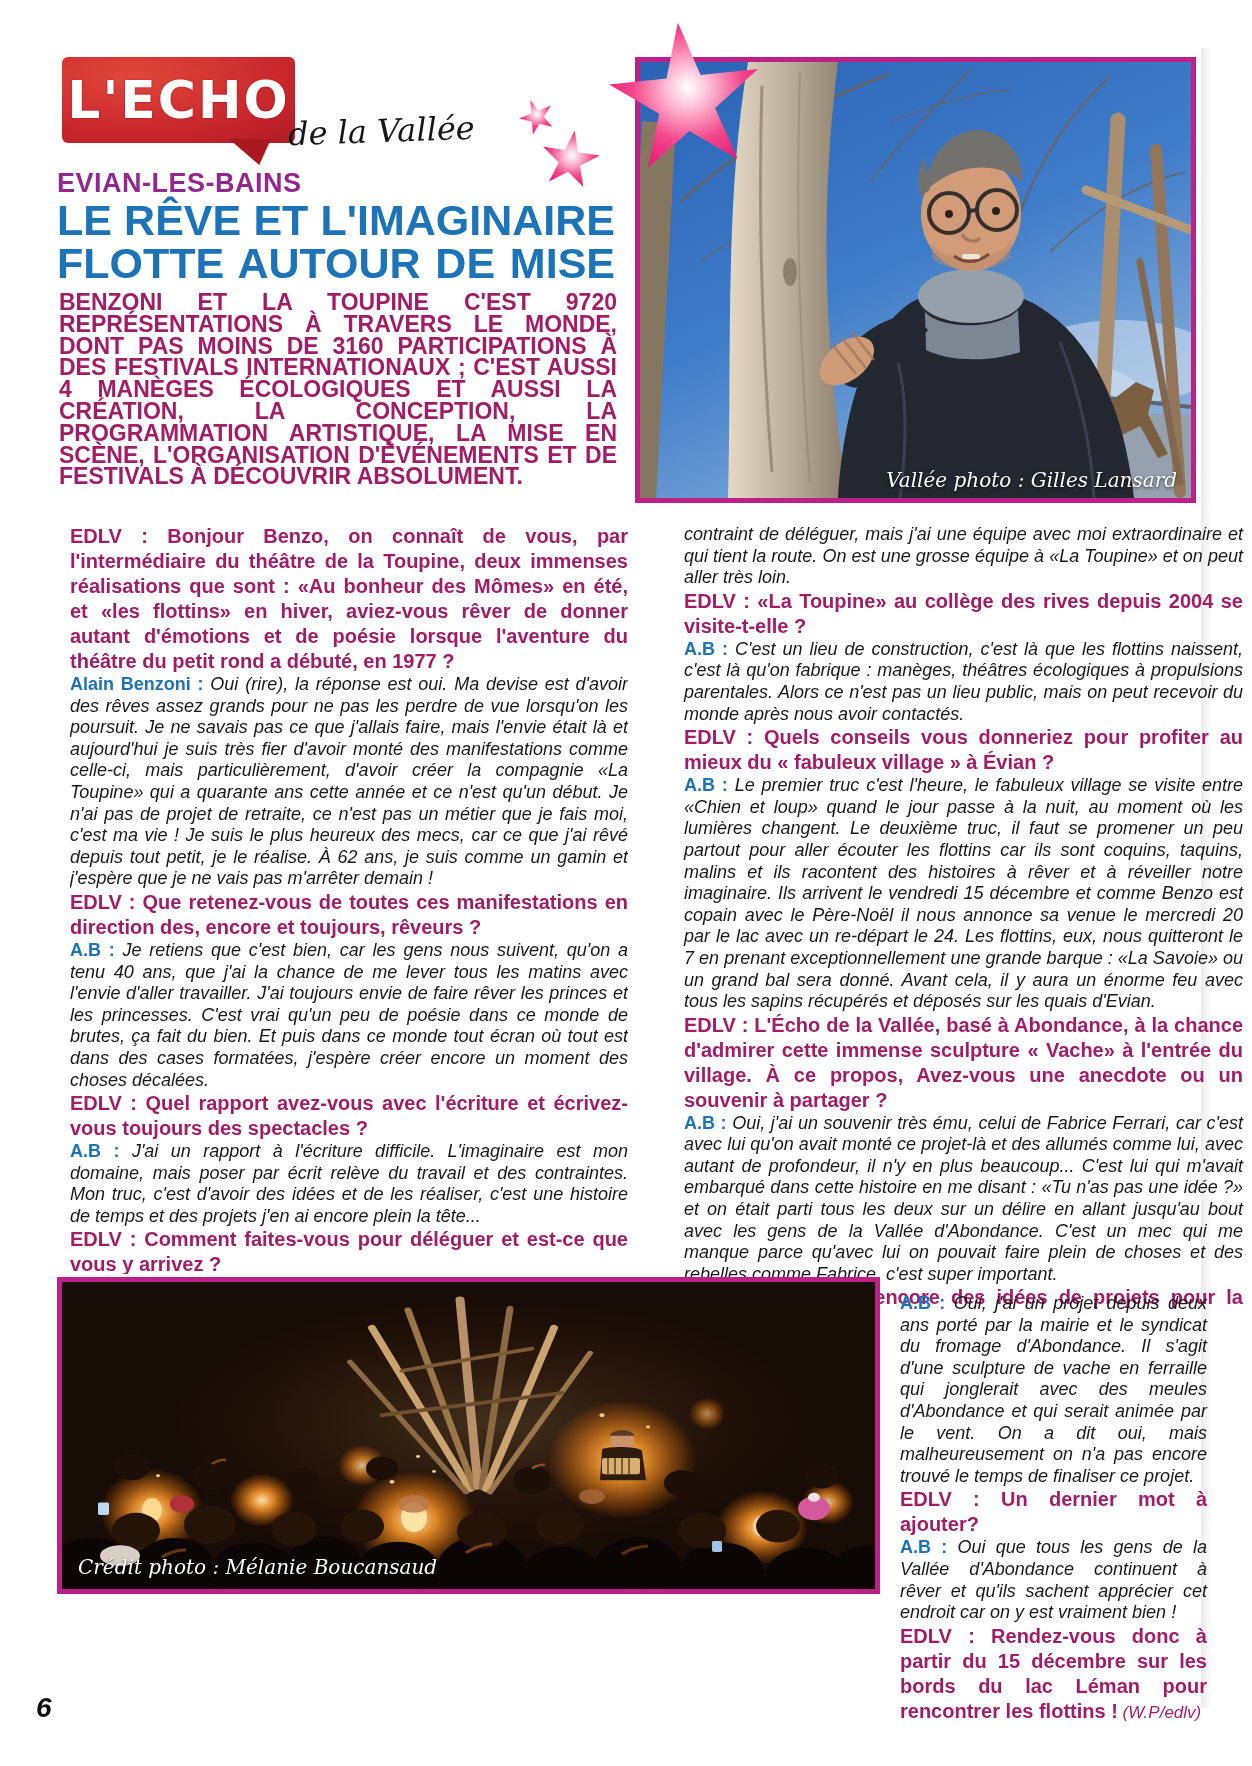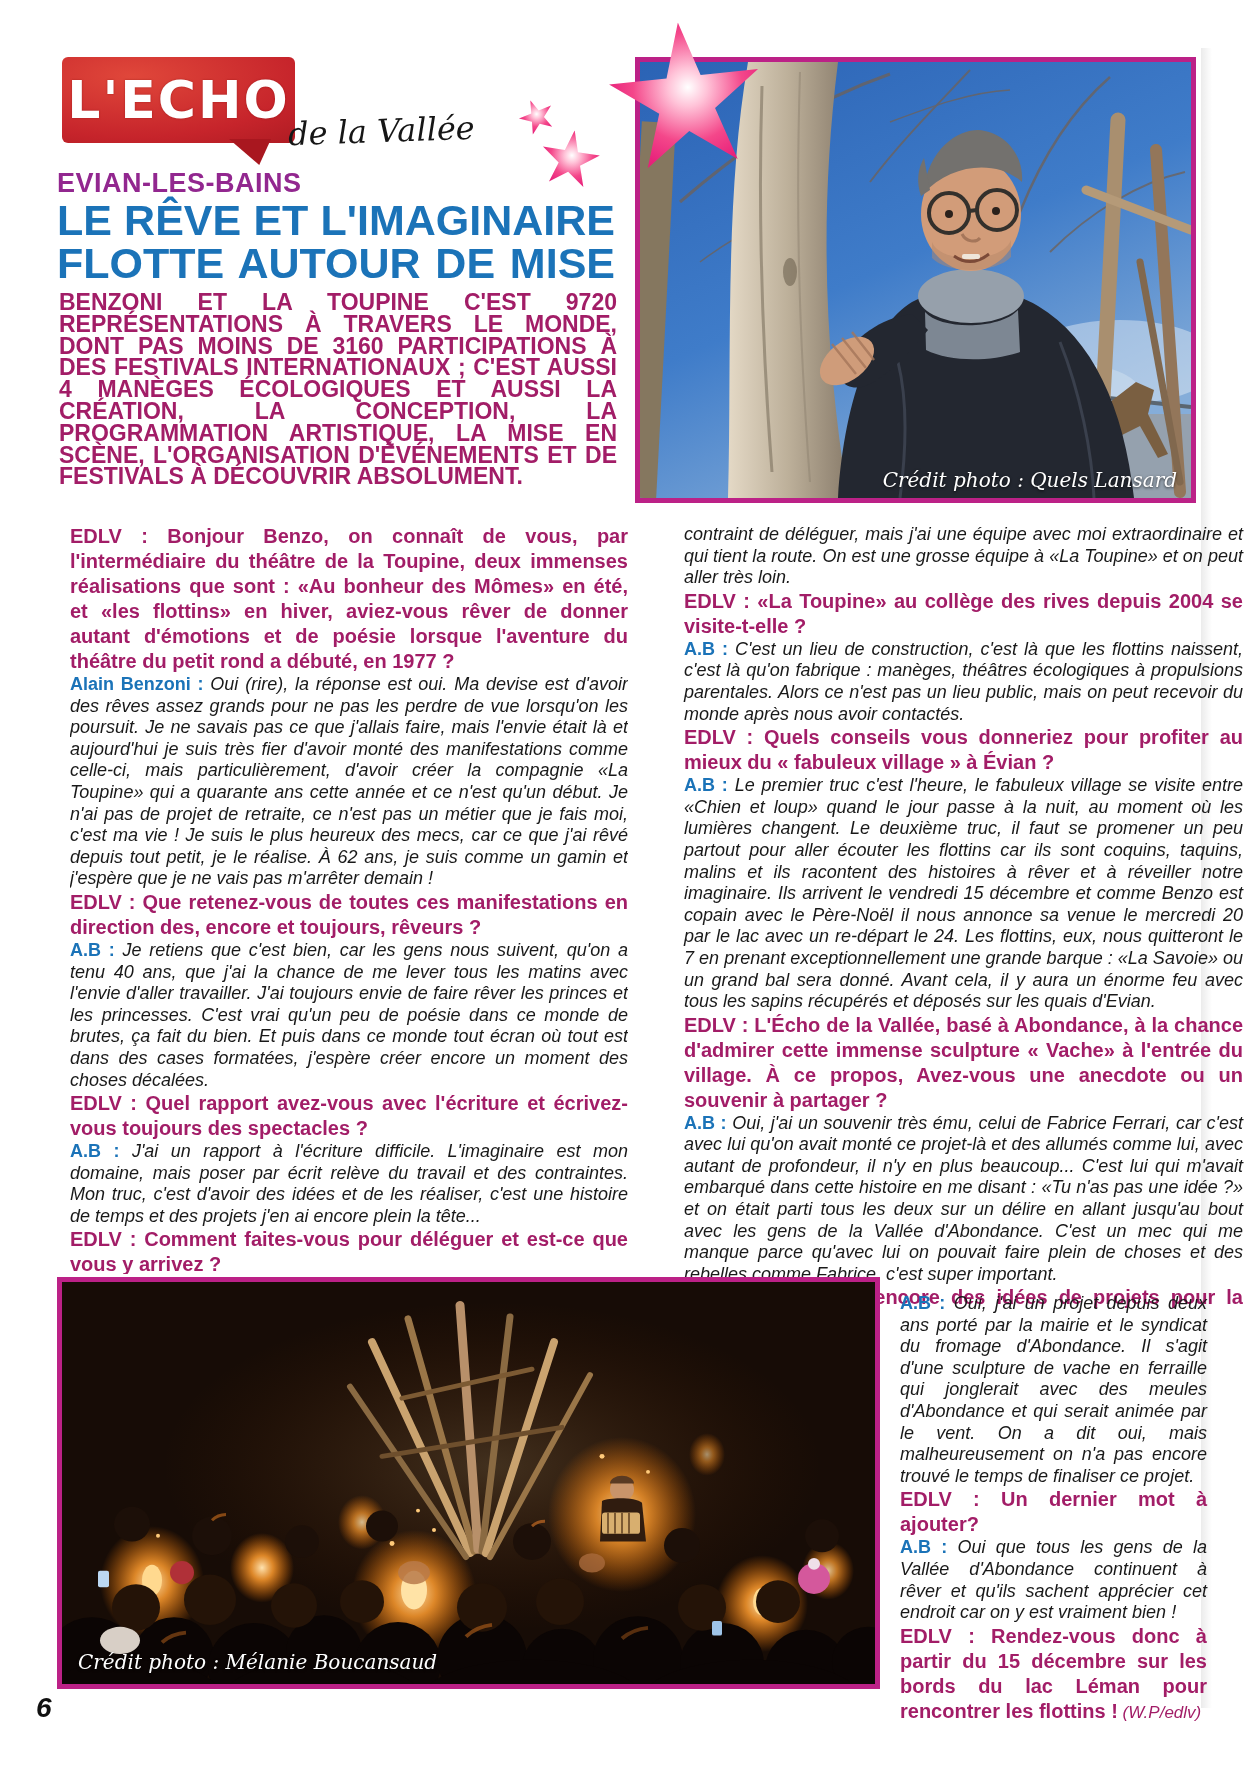--- a/index.html
+++ b/index.html
@@ -40,21 +40,21 @@
   .col-right{left:671px;top:524px;width:559px;}
   .col-br{left:887px;top:1293px;width:307px;}
   .q{margin:0;color:var(--magenta);font-weight:bold;font-size:20px;line-height:25px;text-align:justify;}
   .a{margin:0;color:var(--text);font-style:italic;font-size:18px;line-height:21.6px;text-align:justify;hyphens:auto;}
   .speaker{color:var(--blue);font-style:normal;font-weight:bold;}
   .note{color:var(--magenta);font-weight:normal;font-style:italic;font-size:17px;}
 
   
   .photo{position:absolute;border:5px solid var(--photo_border);box-sizing:border-box;margin:0;z-index:2;}
   .photo-top{left:635px;top:57px;width:561px;height:446px;}
-  .photo-bottom{left:57px;top:1277px;width:823px;height:412px;}
+  .photo-bottom{left:57px;top:1277px;width:823px;height:317px;}
   .photo svg{display:block;width:100%;height:100%;}
   .photo-credit{position:absolute;color:var(--credit);font-style:italic;font-size:20px;
     font-family:"DejaVu Serif",serif;text-shadow:0 1px 3px rgba(0,0,0,.75);white-space:nowrap;}
   .credit-top{right:14px;bottom:6px;}
   .credit-bottom{left:16px;bottom:10px;}
 
   .page-num{position:absolute;left:36px;top:1692px;font-size:28px;font-weight:bold;font-style:italic;
     color:#101010;z-index:1;}
   .edge-shadow{position:absolute;left:1201px;top:48px;width:11px;height:1660px;z-index:0;
     background:linear-gradient(90deg,rgba(0,0,0,.08),rgba(0,0,0,0));}
@@ -133,21 +133,21 @@
       <path d="M329,149 L337,148" stroke="#33302c" stroke-width="4"></path>
       <circle cx="309" cy="152" r="4" fill="#2a211c"></circle>
       <circle cx="356" cy="149" r="4" fill="#2a211c"></circle>
       <path d="M322,172 C326,180 336,181 340,176" stroke="#a5765a" stroke-width="3" fill="none"></path>
       <path d="M314,194 Q331,206 349,192" stroke="#7c4a38" stroke-width="3" fill="none"></path>
       <rect x="322" y="192" width="18" height="5" rx="2" fill="#efe6da"></rect>
       <path d="M272,252 C240,256 214,276 200,300 C194,320 210,332 230,322 C252,310 270,290 288,268 Z" fill="#232730"></path>
       <ellipse cx="207" cy="299" rx="31" ry="19" fill="#cf9c7a" transform="rotate(-38 207 299)"></ellipse>
       <path d="M192,282 L216,312 M202,276 L226,306 M212,270 L234,298" stroke="#a5765a" stroke-width="2.5" opacity="0.8"></path>
     </svg>
-    <figcaption class="photo-credit credit-top">Crédit photo : Quels Lansard</figcaption>
+    <figcaption class="photo-credit credit-top">Vallée photo : Gilles Lansard</figcaption>
   </figure>
 
   <div class="col col-left" id="col-left">
       <p class="q">EDLV : Bonjour Benzo, on connaît de vous, par l'intermédiaire du théâtre de la Toupine, deux immenses réalisations que sont : «Au bonheur des Mômes» en été, et «les flottins» en hiver, aviez-vous rêver de donner autant d'émotions et de poésie lorsque l'aventure du théâtre du petit rond a débuté, en 1977 ?</p>
       <p class="a"><b class="speaker">Alain Benzoni : </b>Oui (rire), la réponse est oui. Ma devise est d'avoir des rêves assez grands pour ne pas les perdre de vue lorsqu'on les poursuit. Je ne savais pas ce que j'allais faire, mais l'envie était là et aujourd'hui je suis très fier d'avoir monté des manifestations comme celle-ci, mais particulièrement, d'avoir créer la compagnie «La Toupine» qui a quarante ans cette année et ce n'est qu'un début. Je n'ai pas de projet de retraite, ce n'est pas un métier que je fais moi, c'est ma vie ! Je suis le plus heureux des mecs, car ce que j'ai rêvé depuis tout petit, je le réalise. À 62 ans, je suis comme un gamin et j'espère que je ne vais pas m'arrêter demain !</p>
       <p class="q">EDLV : Que retenez-vous de toutes ces manifestations en direction des, encore et toujours, rêveurs ?</p>
       <p class="a"><b class="speaker">A.B : </b>Je retiens que c'est bien, car les gens nous suivent, qu'on a tenu 40 ans, que j'ai la chance de me lever tous les matins avec l'envie d'aller travailler. J'ai toujours envie de faire rêver les princes et les princesses. C'est vrai qu'un peu de poésie dans ce monde de brutes, ça fait du bien. Et puis dans ce monde tout écran où tout est dans des cases formatées, j'espère créer encore un moment des choses décalées.</p>
       <p class="q">EDLV : Quel rapport avez-vous avec l'écriture et écrivez-vous toujours des spectacles ?</p>
       <p class="a"><b class="speaker">A.B : </b>J'ai un rapport à l'écriture difficile. L'imaginaire est mon domaine, mais poser par écrit relève du travail et des contraintes. Mon truc, c'est d'avoir des idées et de les réaliser, c'est une histoire de temps et des projets j'en ai encore plein la tête...</p>
       <p class="q">EDLV : Comment faites-vous pour déléguer et est-ce que vous y arrivez ?</p>

